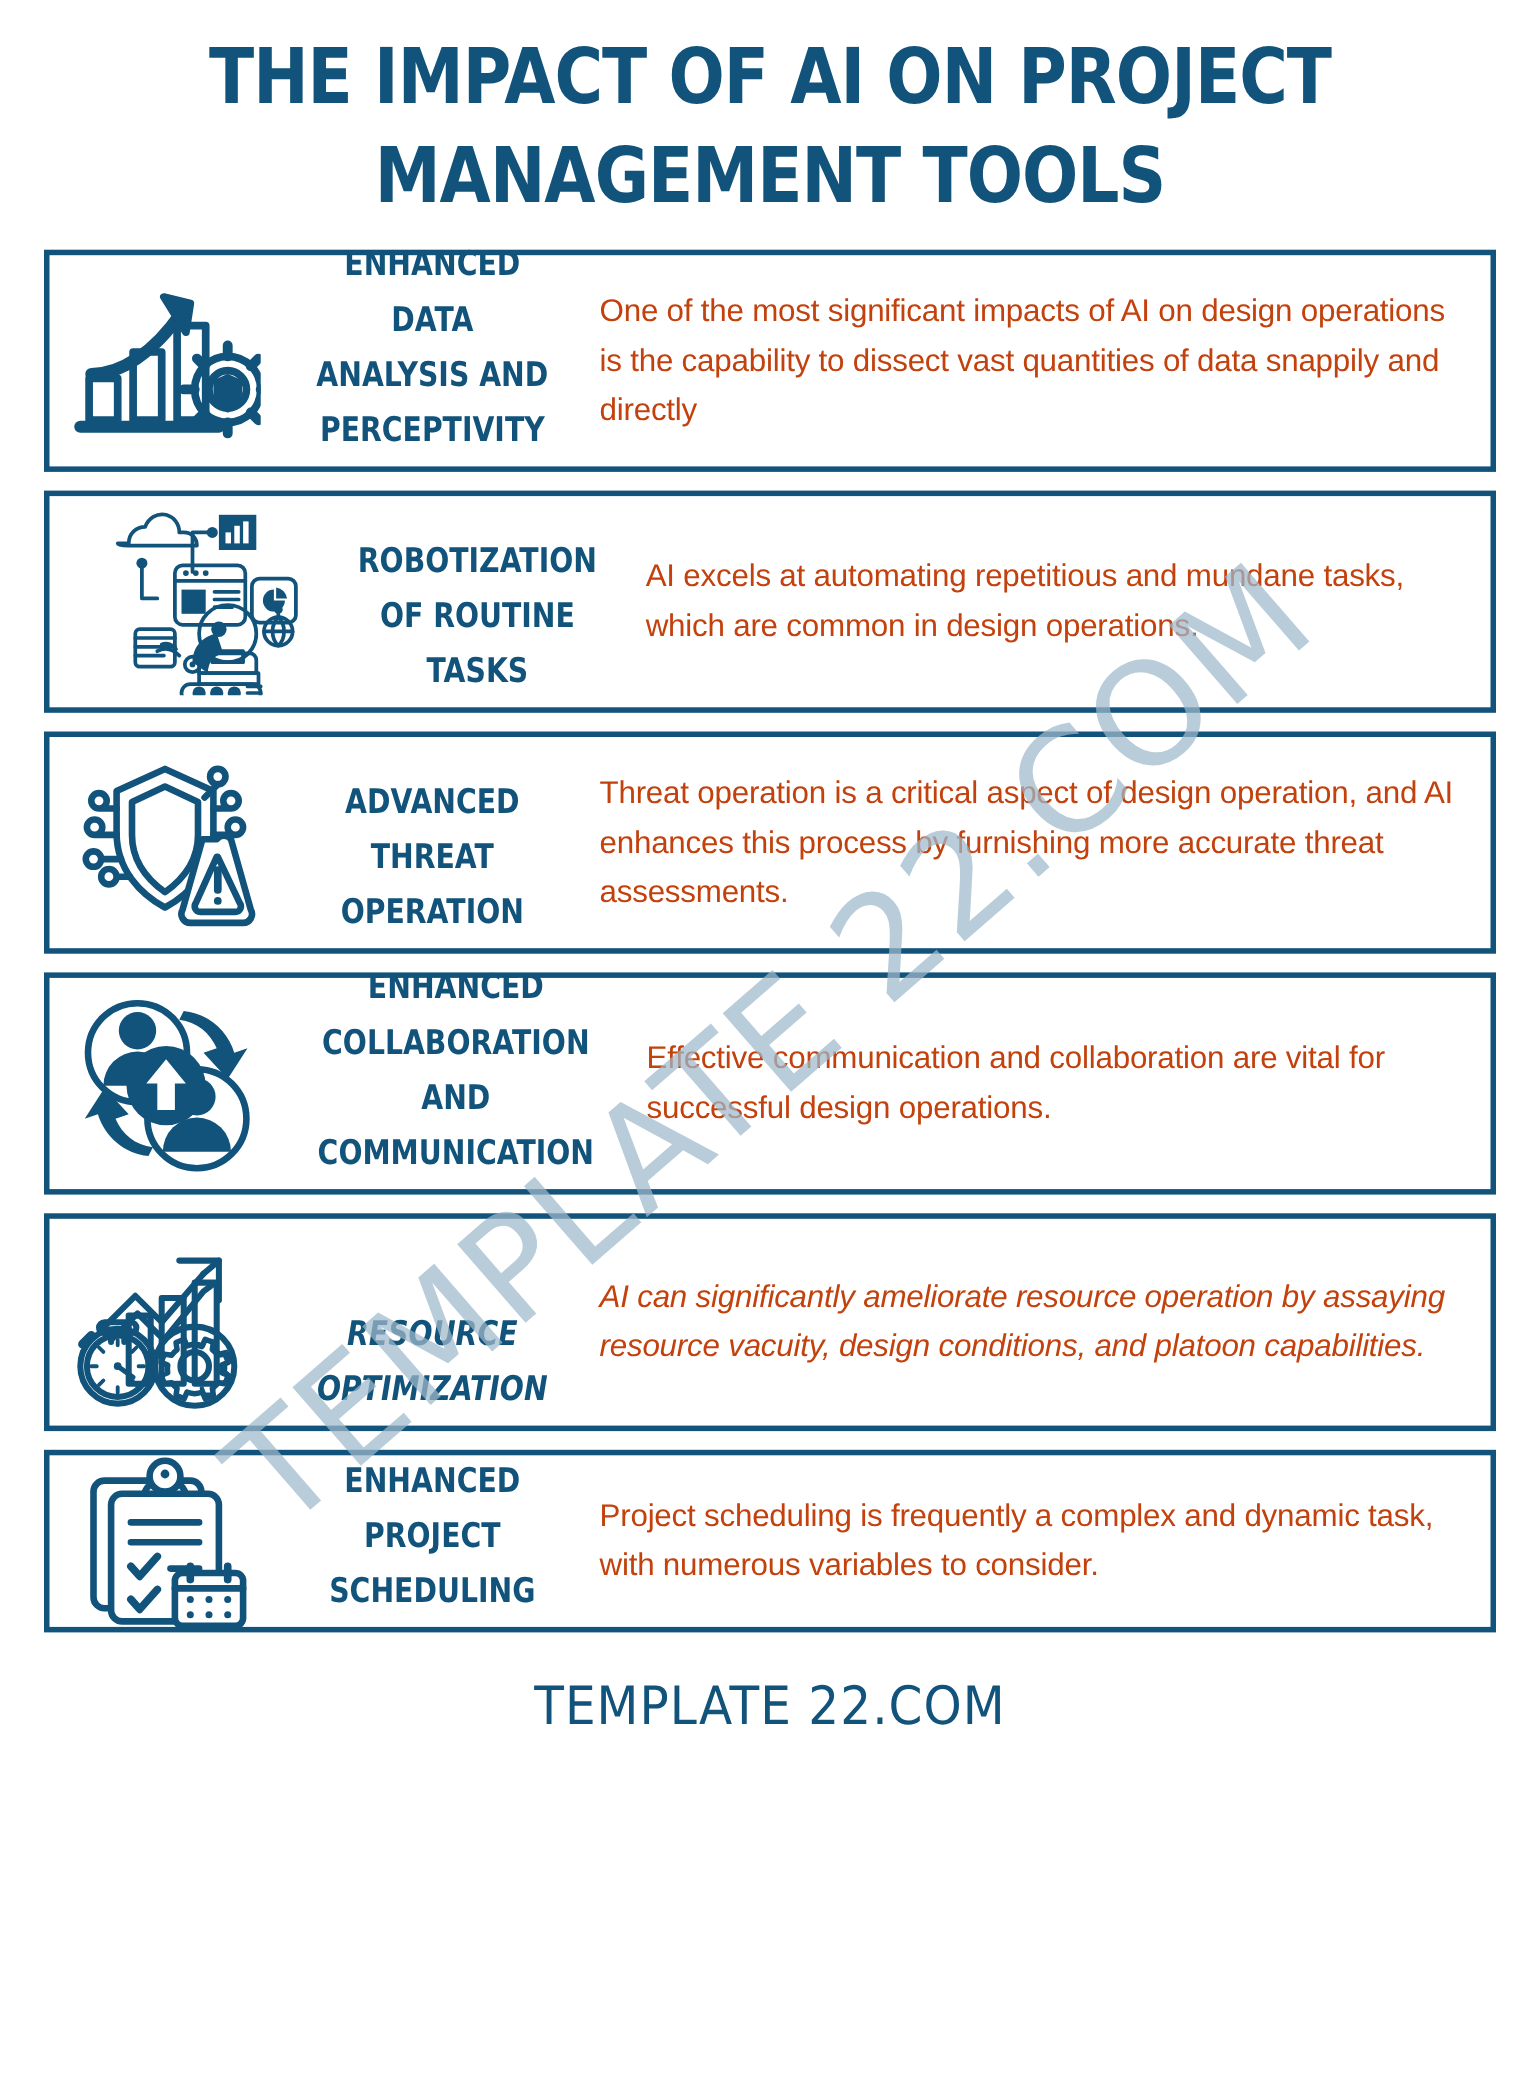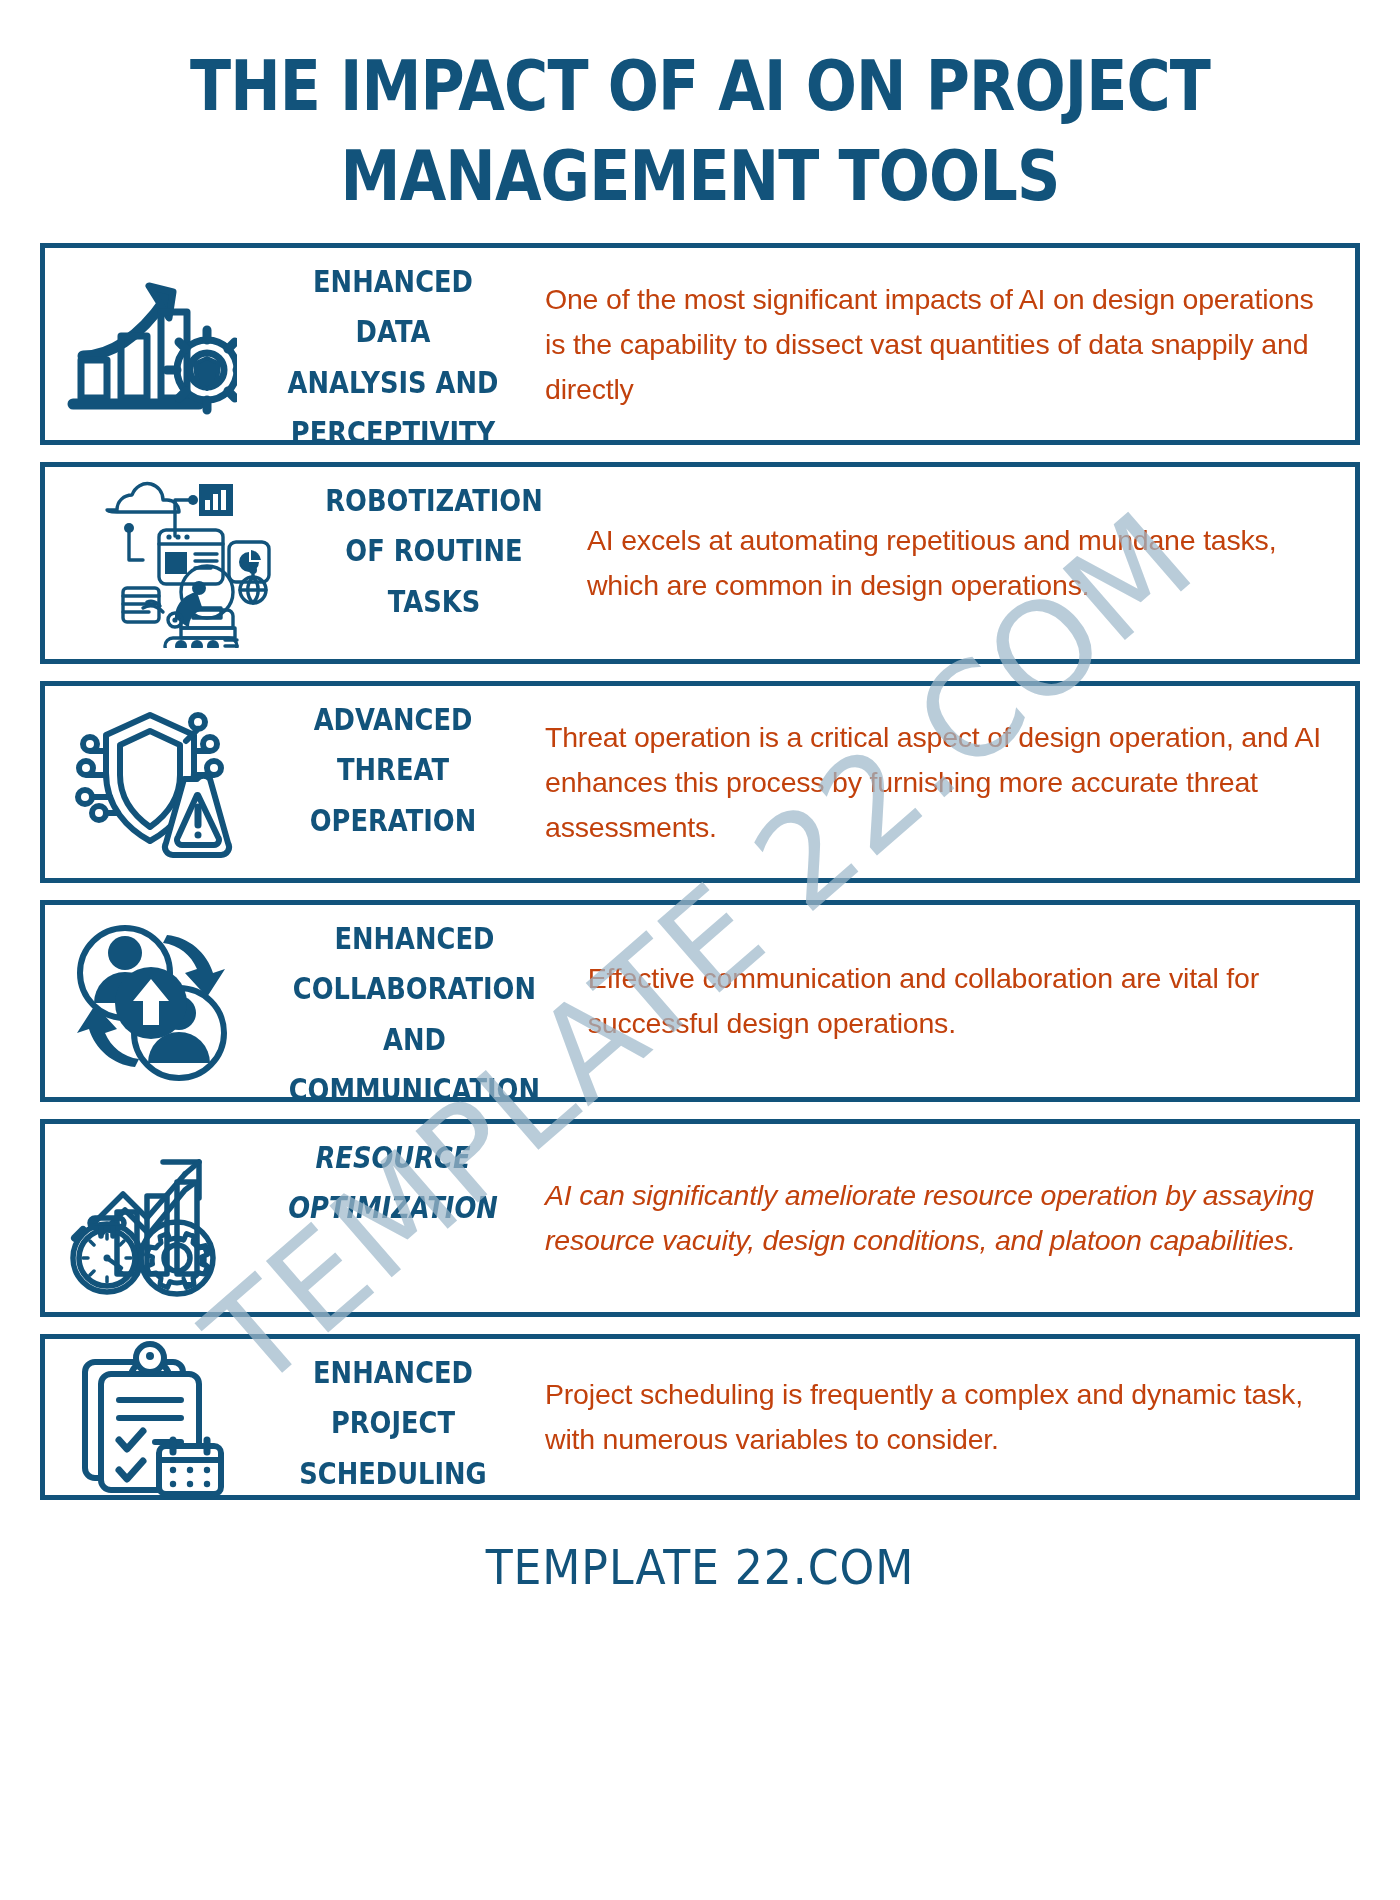--- a/index.html
+++ b/index.html
@@ -19,21 +19,21 @@
   .page {
     position: relative;
     width: 1400px;
     height: 1900px;
     box-sizing: border-box;
     padding: 0;
   }
 
   
   .title-block {
-    padding: 42px 70px 8px 70px;
+    padding: 26px 70px 8px 70px;
     text-align: center;
   }
   .title-line {
     font-family: "DejaVu Sans", sans-serif;
     font-weight: bold;
     font-size: 70px;
     line-height: 1.28;
     letter-spacing: -1px;
     color: #12537b;
     transform: scaleX(0.86);
@@ -60,21 +60,21 @@
     align-items: center;
     justify-content: center;
     padding: 10px 4px;
     box-sizing: border-box;
   }
   .row-icon svg { display: block; }
 
   .row-heading {
     flex: 0 0 272px;
     display: flex;
-    align-items: flex-start;
+    align-items: flex-end;
     justify-content: center;
     text-align: center;
     padding: 8px 6px;
     box-sizing: border-box;
   }
   .row-heading-text {
     font-family: "DejaVu Sans", sans-serif;
     font-weight: bold;
     font-size: 31px;
     line-height: 1.62;

